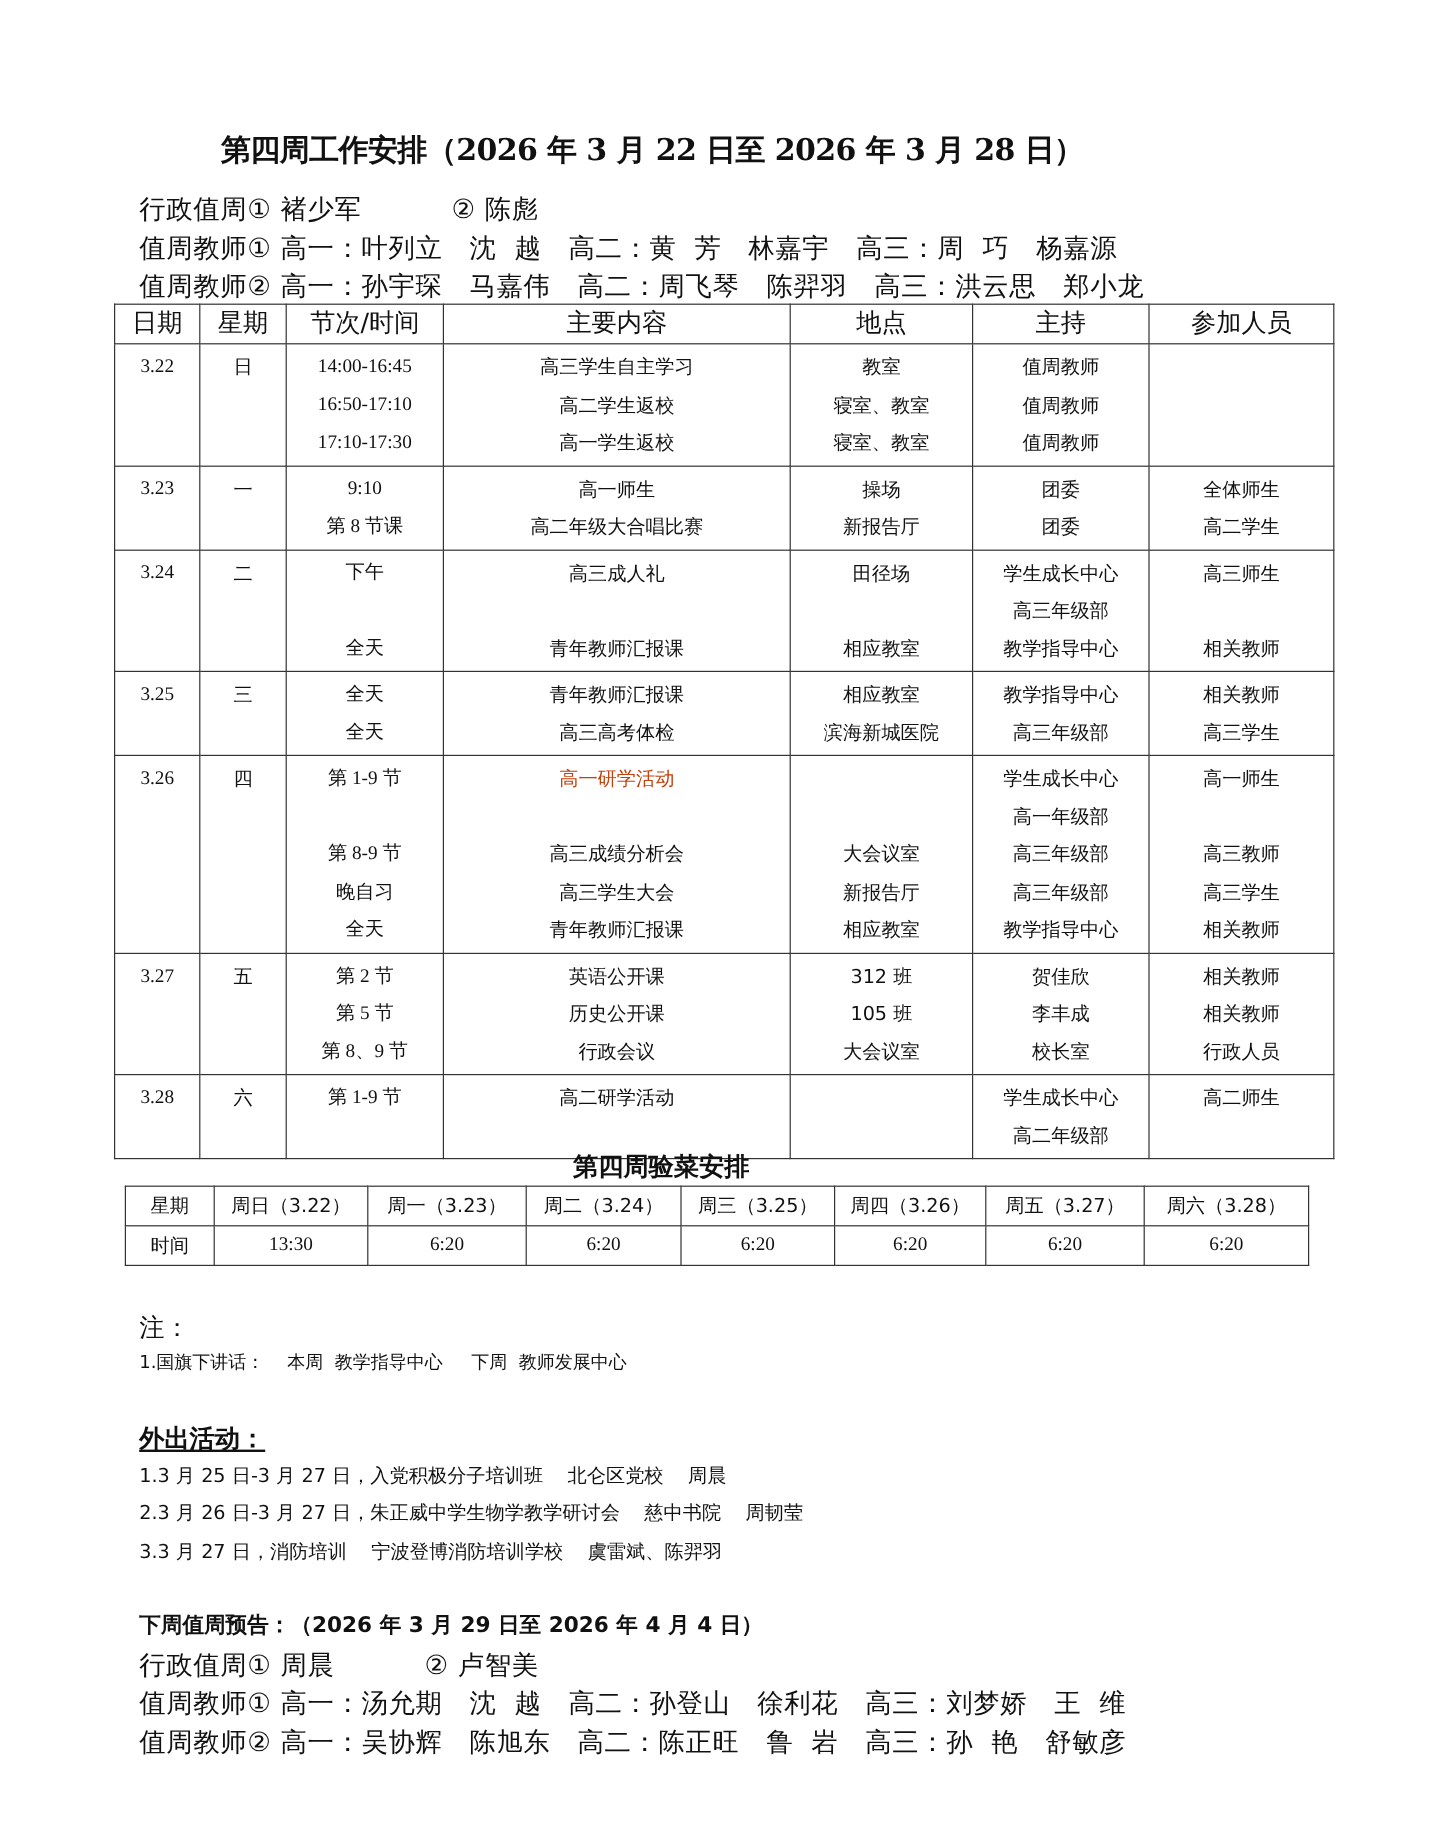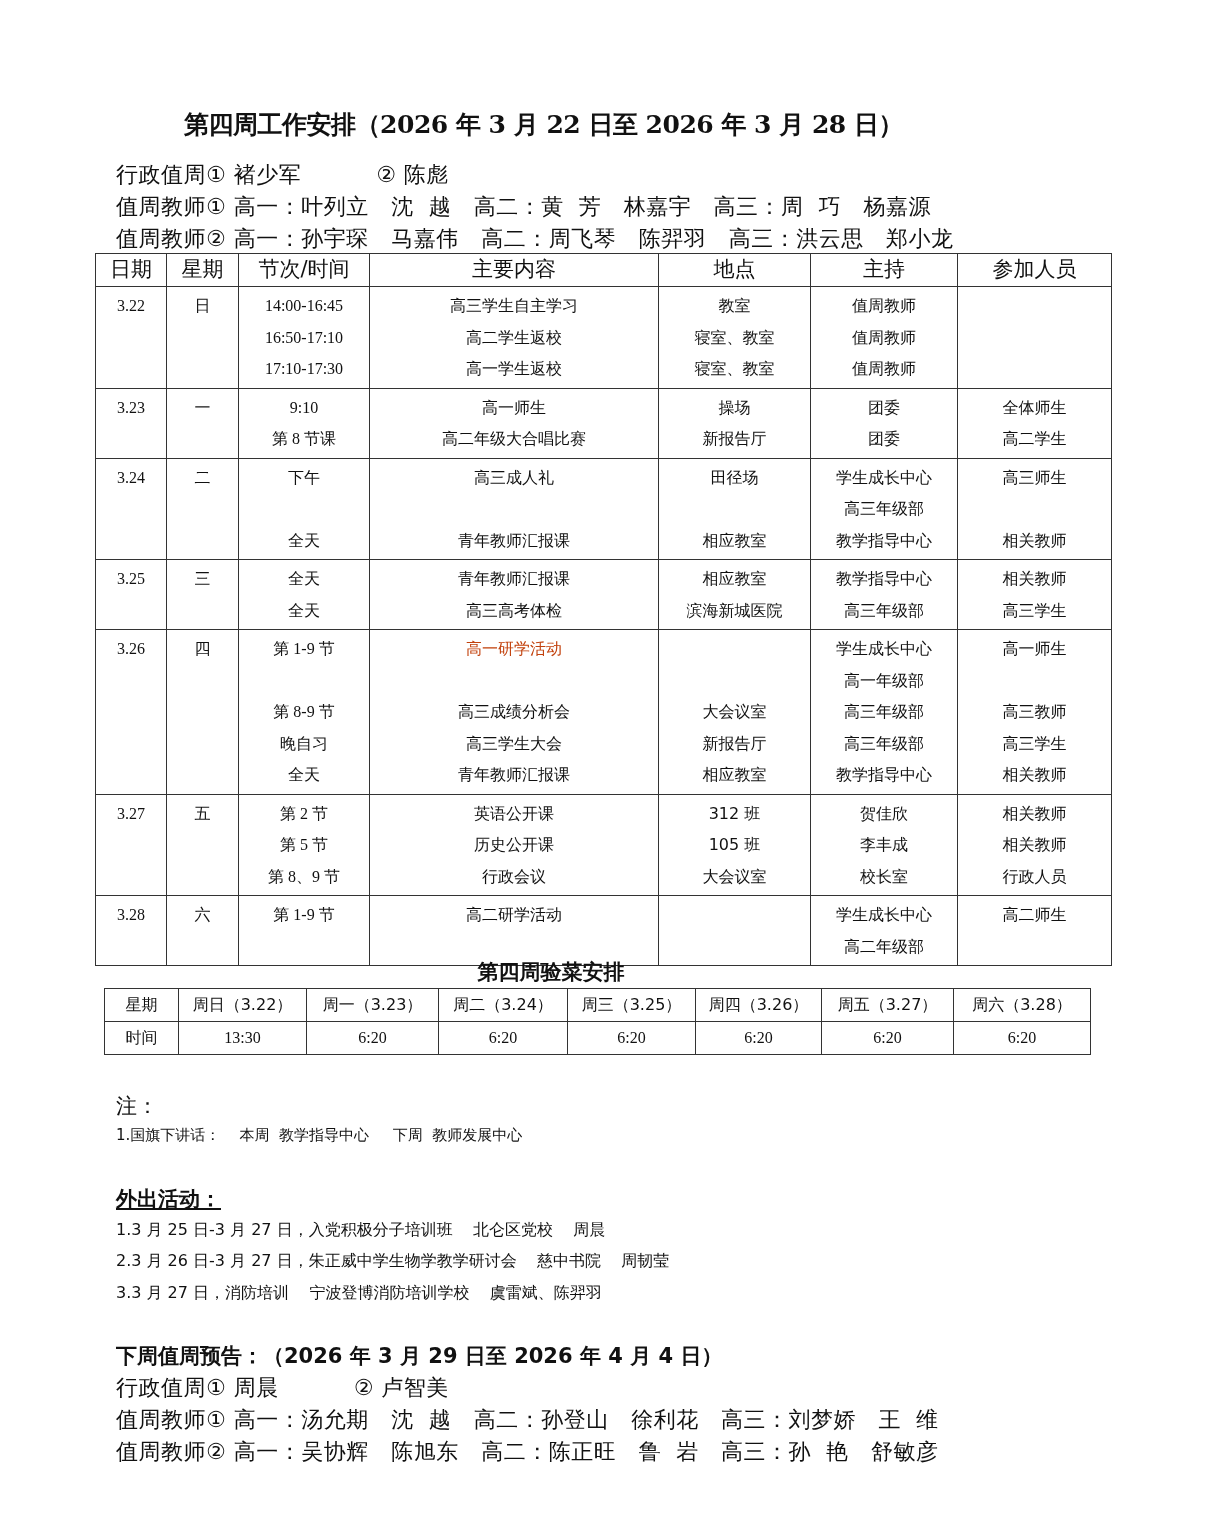--- a/index.html
+++ b/index.html
@@ -22,21 +22,21 @@
   .veg-title { position: absolute; top: 958px; left: 0; width: 1102px; text-align: center;
                font-size: 21px; font-weight: bold; }
   table.veg { position: absolute; left: 104px; top: 988px; width: 986px; border-collapse: collapse; table-layout: fixed; }
   table.veg td { border: 1px solid #333; height: 33px; text-align: center; font-size: 16px; white-space: nowrap; }
   table.veg td.num { font-family: "Liberation Serif", serif; }
 
   .note-head { position: absolute; left: 116px; top: 1092px; font-size: 21px; }
   .note-line { position: absolute; left: 116px; font-size: 15px; white-space: pre; }
   .section-head { position: absolute; left: 116px; font-size: 21px; font-weight: bold; white-space: pre; text-decoration: underline; }
   .out-line { position: absolute; left: 116px; font-size: 16px; white-space: pre; }
-  .next-head { position: absolute; left: 116px; top: 1342px; font-size: 21px; font-weight: bold; white-space: pre; }
+  .next-head { position: absolute; left: 116px; top: 1342px; font-size: 18px; font-weight: bold; white-space: pre; }
 </style>
 </head>
 <body>
 
 <div class="title">第四周工作安排（2026 年 3 月 22 日至 2026 年 3 月 28 日）</div>
 
 <div class="duty-line" style="top:160px">行政值周① 褚少军          ② 陈彪</div>
 <div class="duty-line" style="top:192px">值周教师① 高一：叶列立   沈  越   高二：黄  芳   林嘉宇   高三：周  巧   杨嘉源</div>
 <div class="duty-line" style="top:224px">值周教师② 高一：孙宇琛   马嘉伟   高二：周飞琴   陈羿羽   高三：洪云思   郑小龙</div>
 

